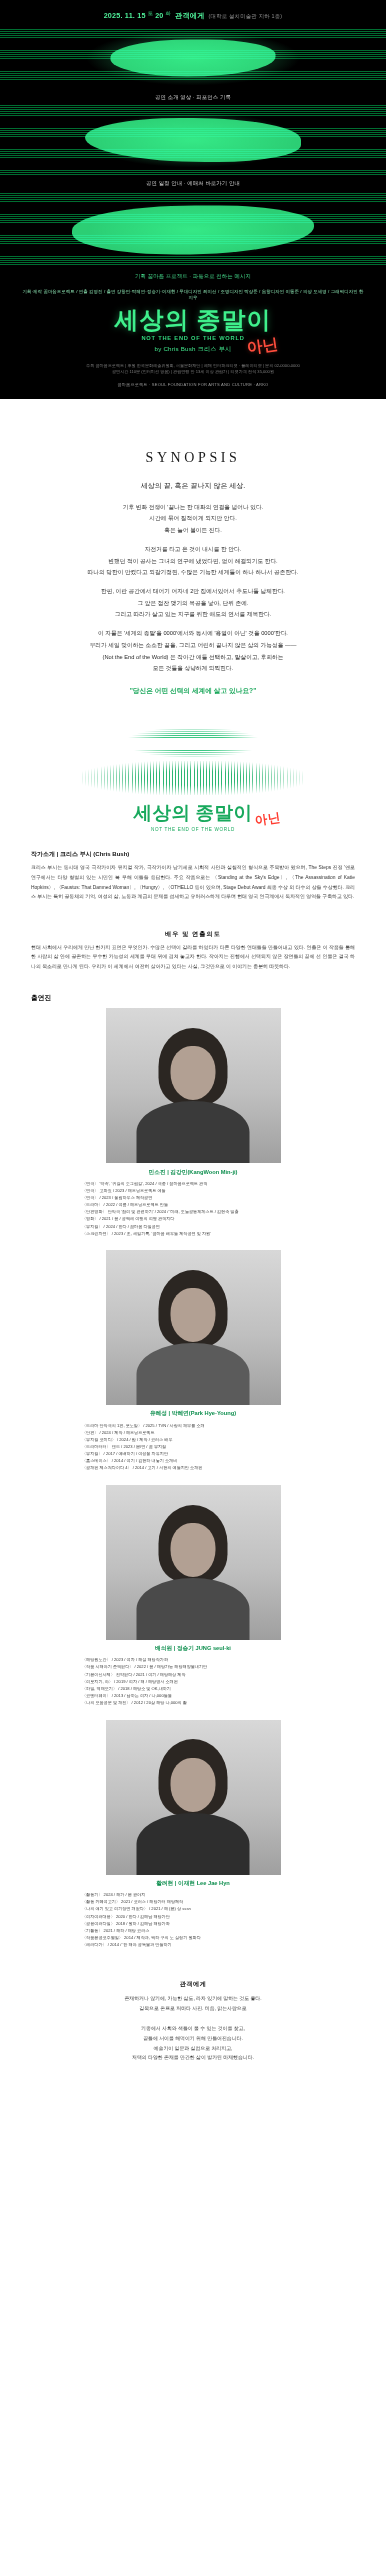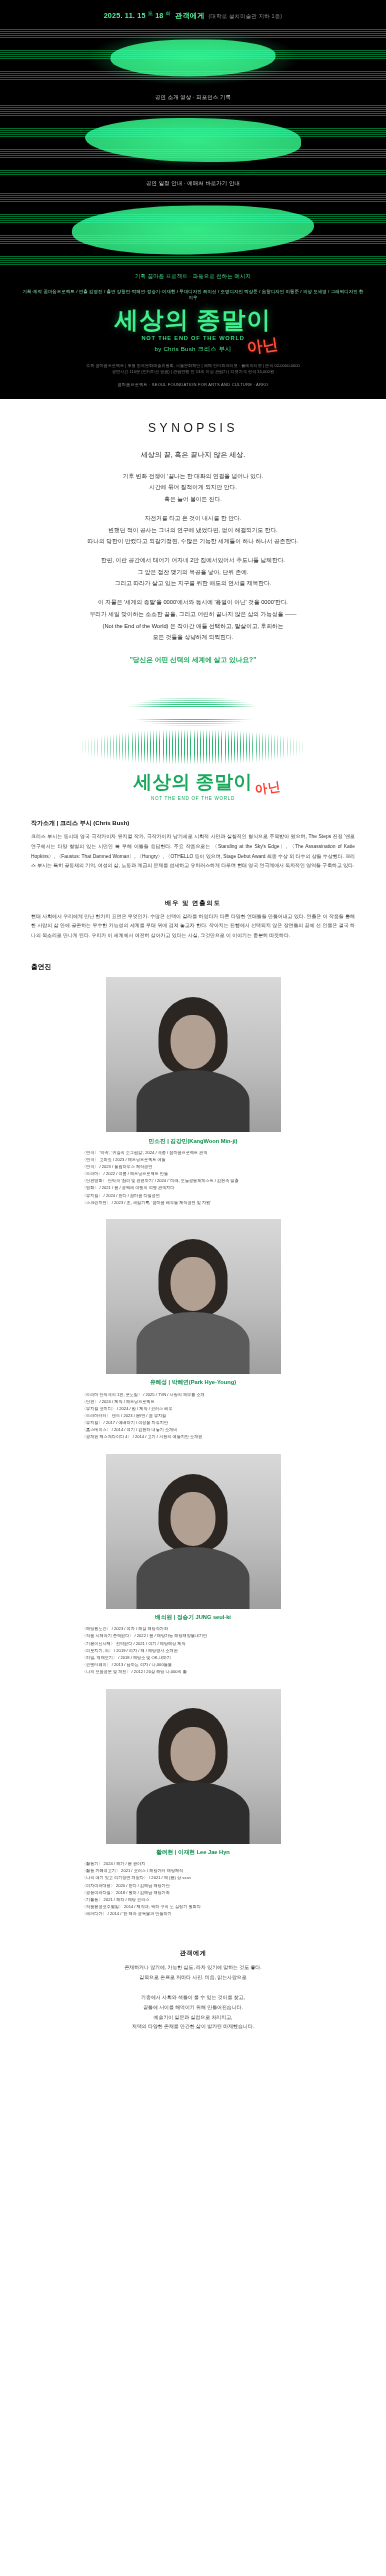--- a/index.html
+++ b/index.html
@@ -128,25 +128,26 @@
     color:#9a9a9a; font-size: 4.1px; letter-spacing:0.2px;
   }
 
   
   .synopsis {
     background:#ffffff;
     padding: 21.6px 36px 15.5px;
     text-align:center;
   }
   .syn-head {
-    font-family:Liberation Sans, sans-serif;
-    font-size: 12px;
+    font-family:Liberation Serif, serif;
+    font-size: 14px;
     letter-spacing: 3.6px;
     color:#1a1a1a;
     padding-bottom: 13.4px;
+    margin-top: 29px;
   }
   .syn-lead {
     font-size: 7px;
     color:#111;
     line-height: 2;
     padding-bottom: 8.2px;
   }
   .syn-body {
     font-size: 5.7px;
     color:#2a2a2a;
@@ -267,21 +268,21 @@
 </head>
 <body>
 
 <div class="page">
 
   <div class="hero">
 
     <div class="hero-top">
       <span class="big">2025. 11. 15</span>
       <sup>토</sup>
-      <span class="big">18</span>
+      <span class="big">20</span>
       <sup>화</sup>
       &nbsp;<span class="big">관객에게</span>
       &nbsp;<span class="dim">(대학로 설치미술관 지하 1층)</span>
     </div>
 
     <div class="band b1">
         <div class="blob"></div>
       </div>
     <div class="band-caption">공연 소개 영상 · 퍼포먼스 기록</div>
 

